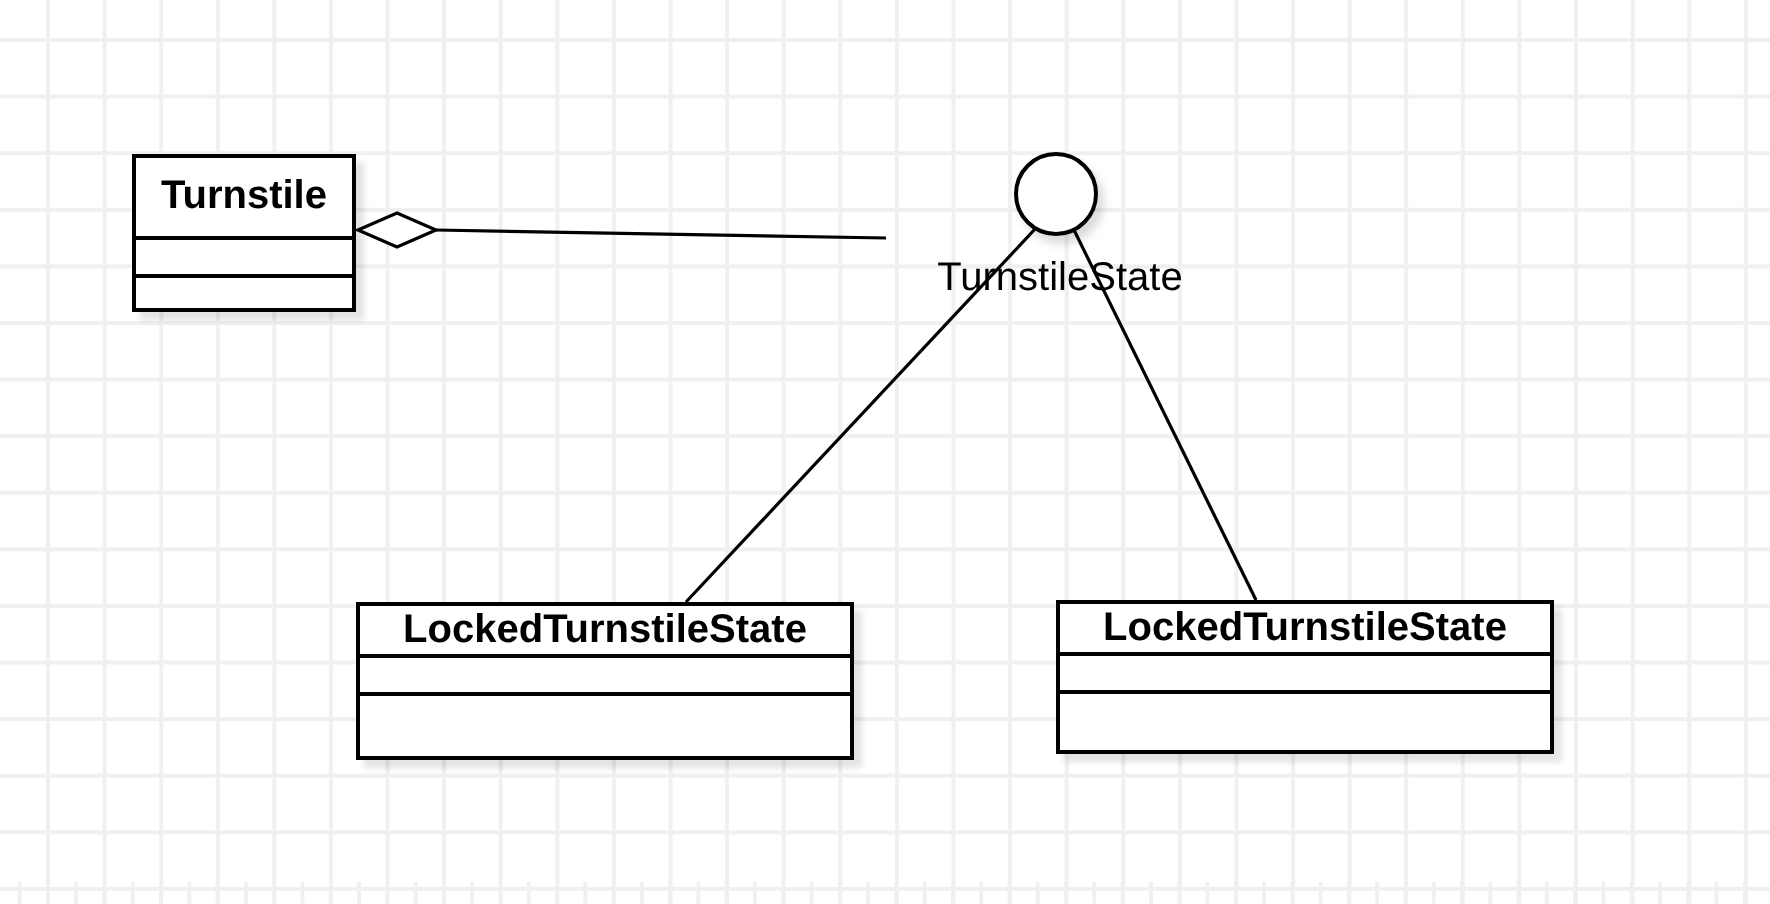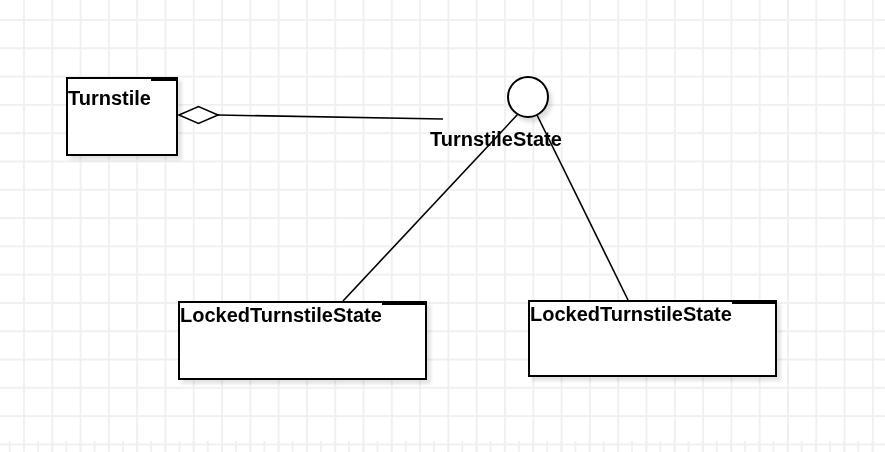--- a/index.html
+++ b/index.html
@@ -58,21 +58,21 @@
   }
 
   
   .uml-class {
     position: absolute;
     box-sizing: border-box;
     background: #ffffff;
     border: 2px solid #000000;
     box-shadow: 4px 4px 3px rgba(0,0,0,0.11);
     display: flex;
-    flex-direction: row;
+    flex-direction: column;
   }
   .uml-class .title {
     display: flex;
     align-items: center;
     justify-content: center;
     font-weight: bold;
     font-size: 20px;
     color: #000000;
     white-space: nowrap;
     overflow: hidden;
@@ -91,22 +91,22 @@
   .wide .title          { height: 24px; }
   .wide .compartment-1  { height: 17px; }
   .wide .compartment-2  { flex: 1; }
 
   
   .iface-label {
     position: absolute;
     left: 430px;
     top: 128px;
     width: 200px;
-    text-align: left;
-    font-weight: bold;
+    text-align: center;
+    font-weight: normal;
     font-size: 20px;
     color: #000000;
     white-space: nowrap;
   }
 </style>
 </head>
 <body>
 
 <div class="canvas">
 

